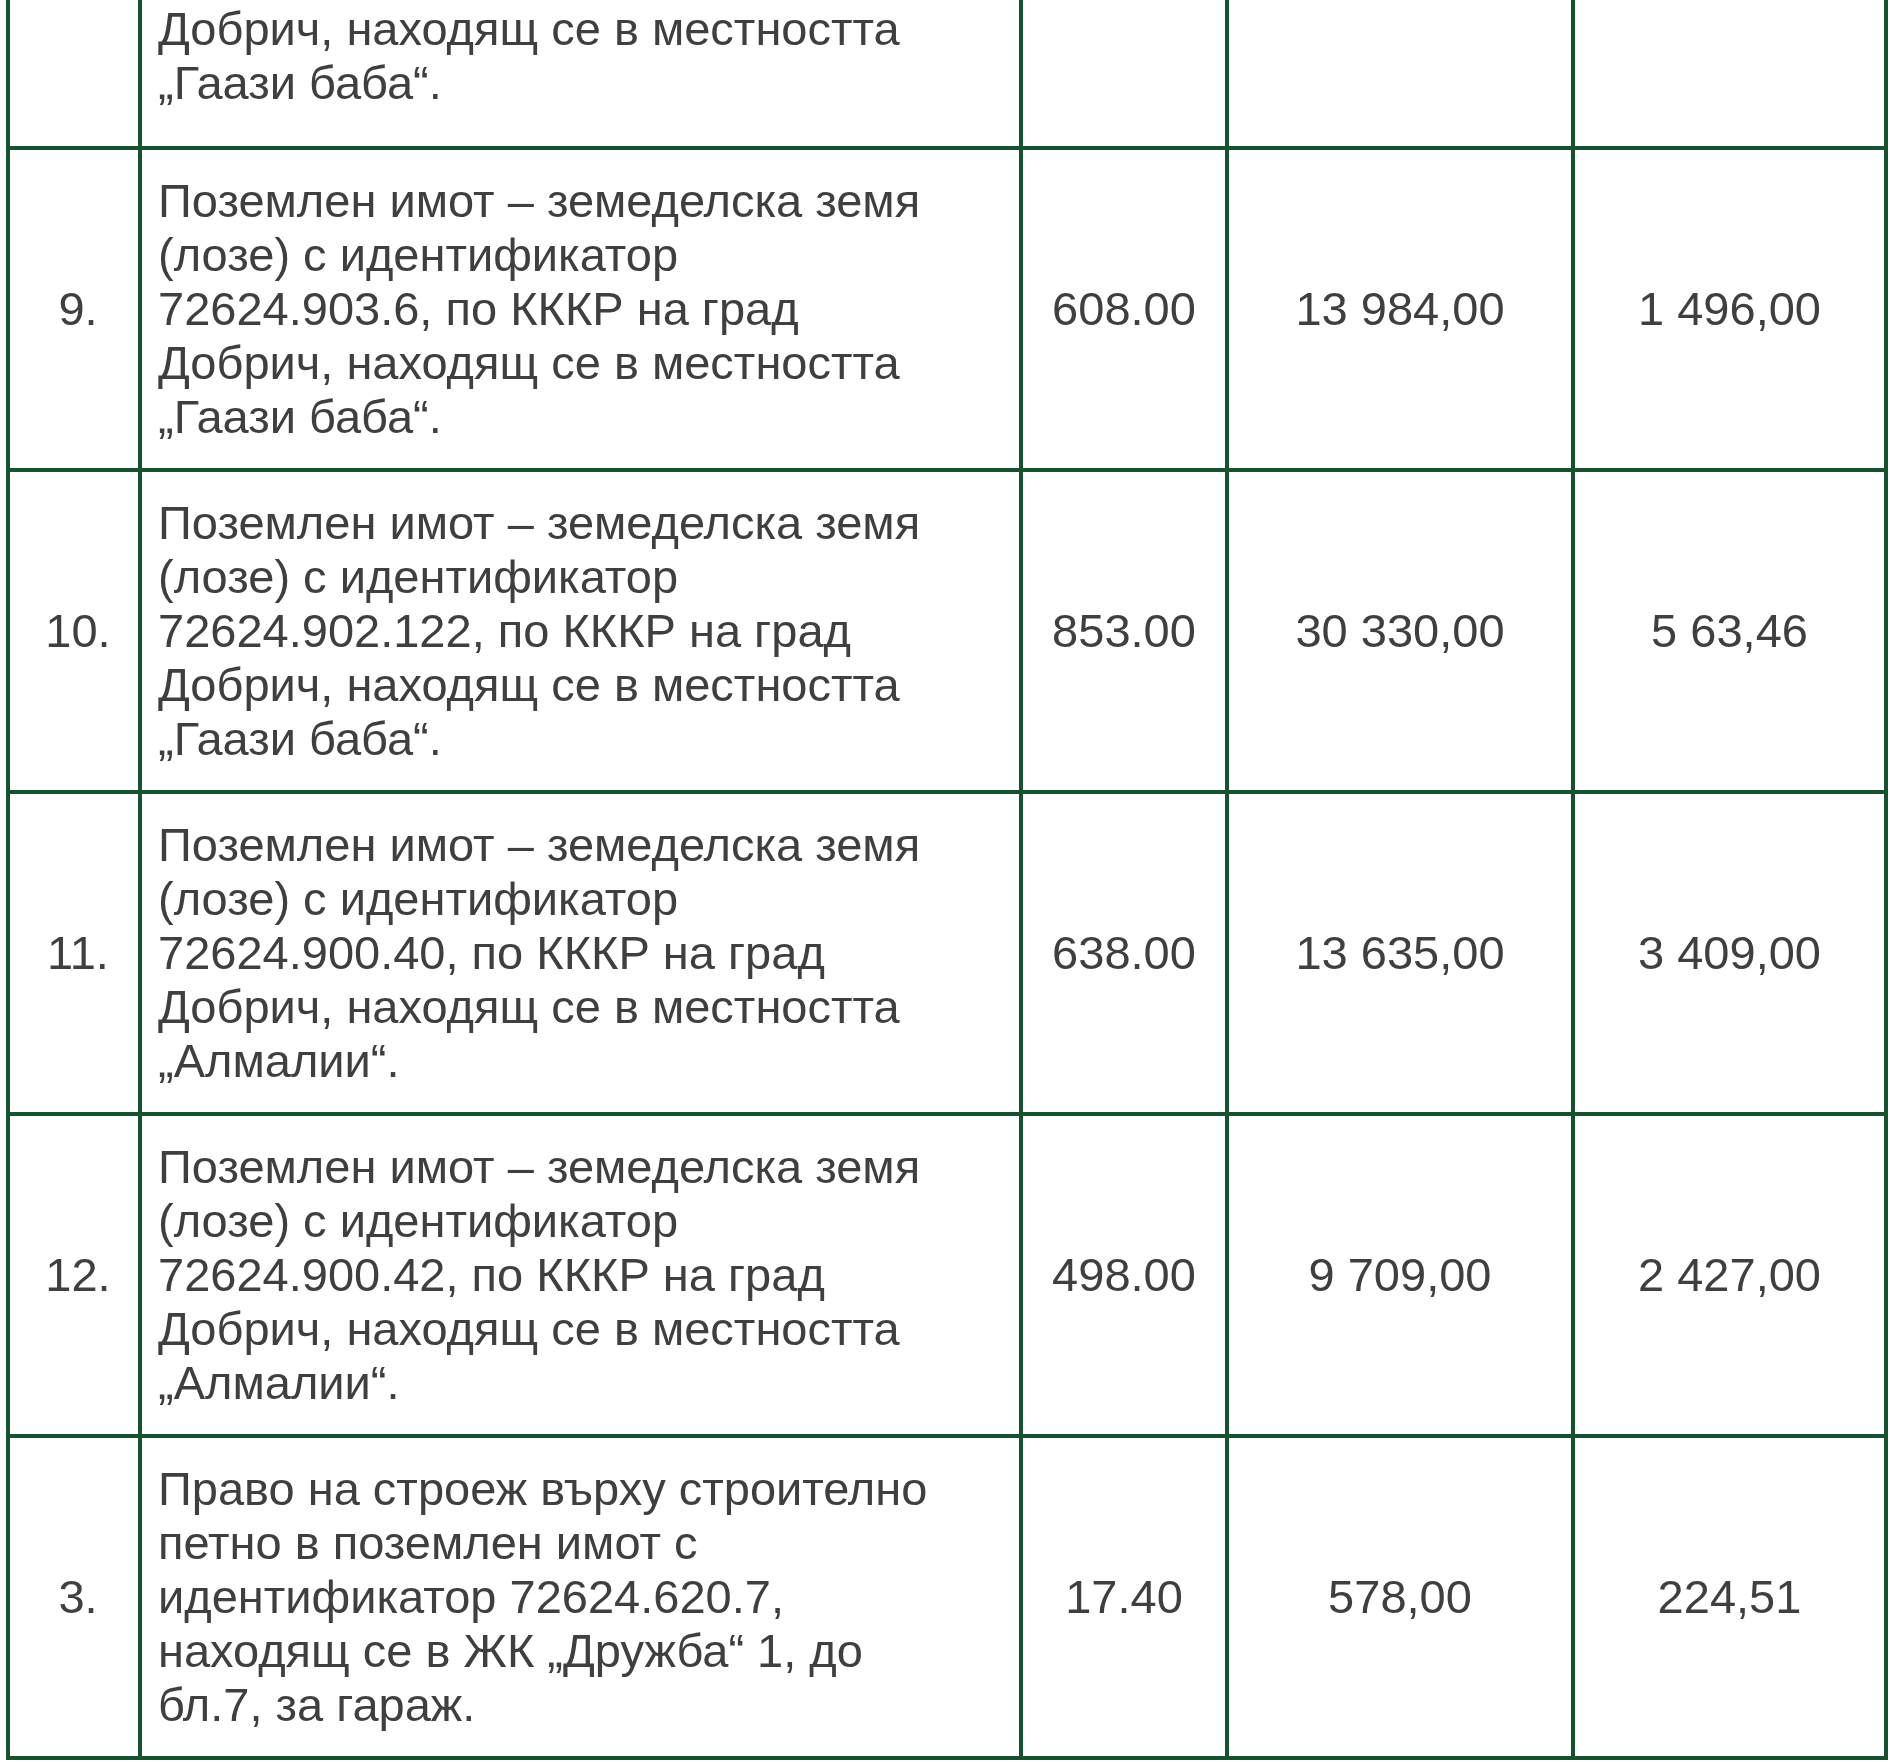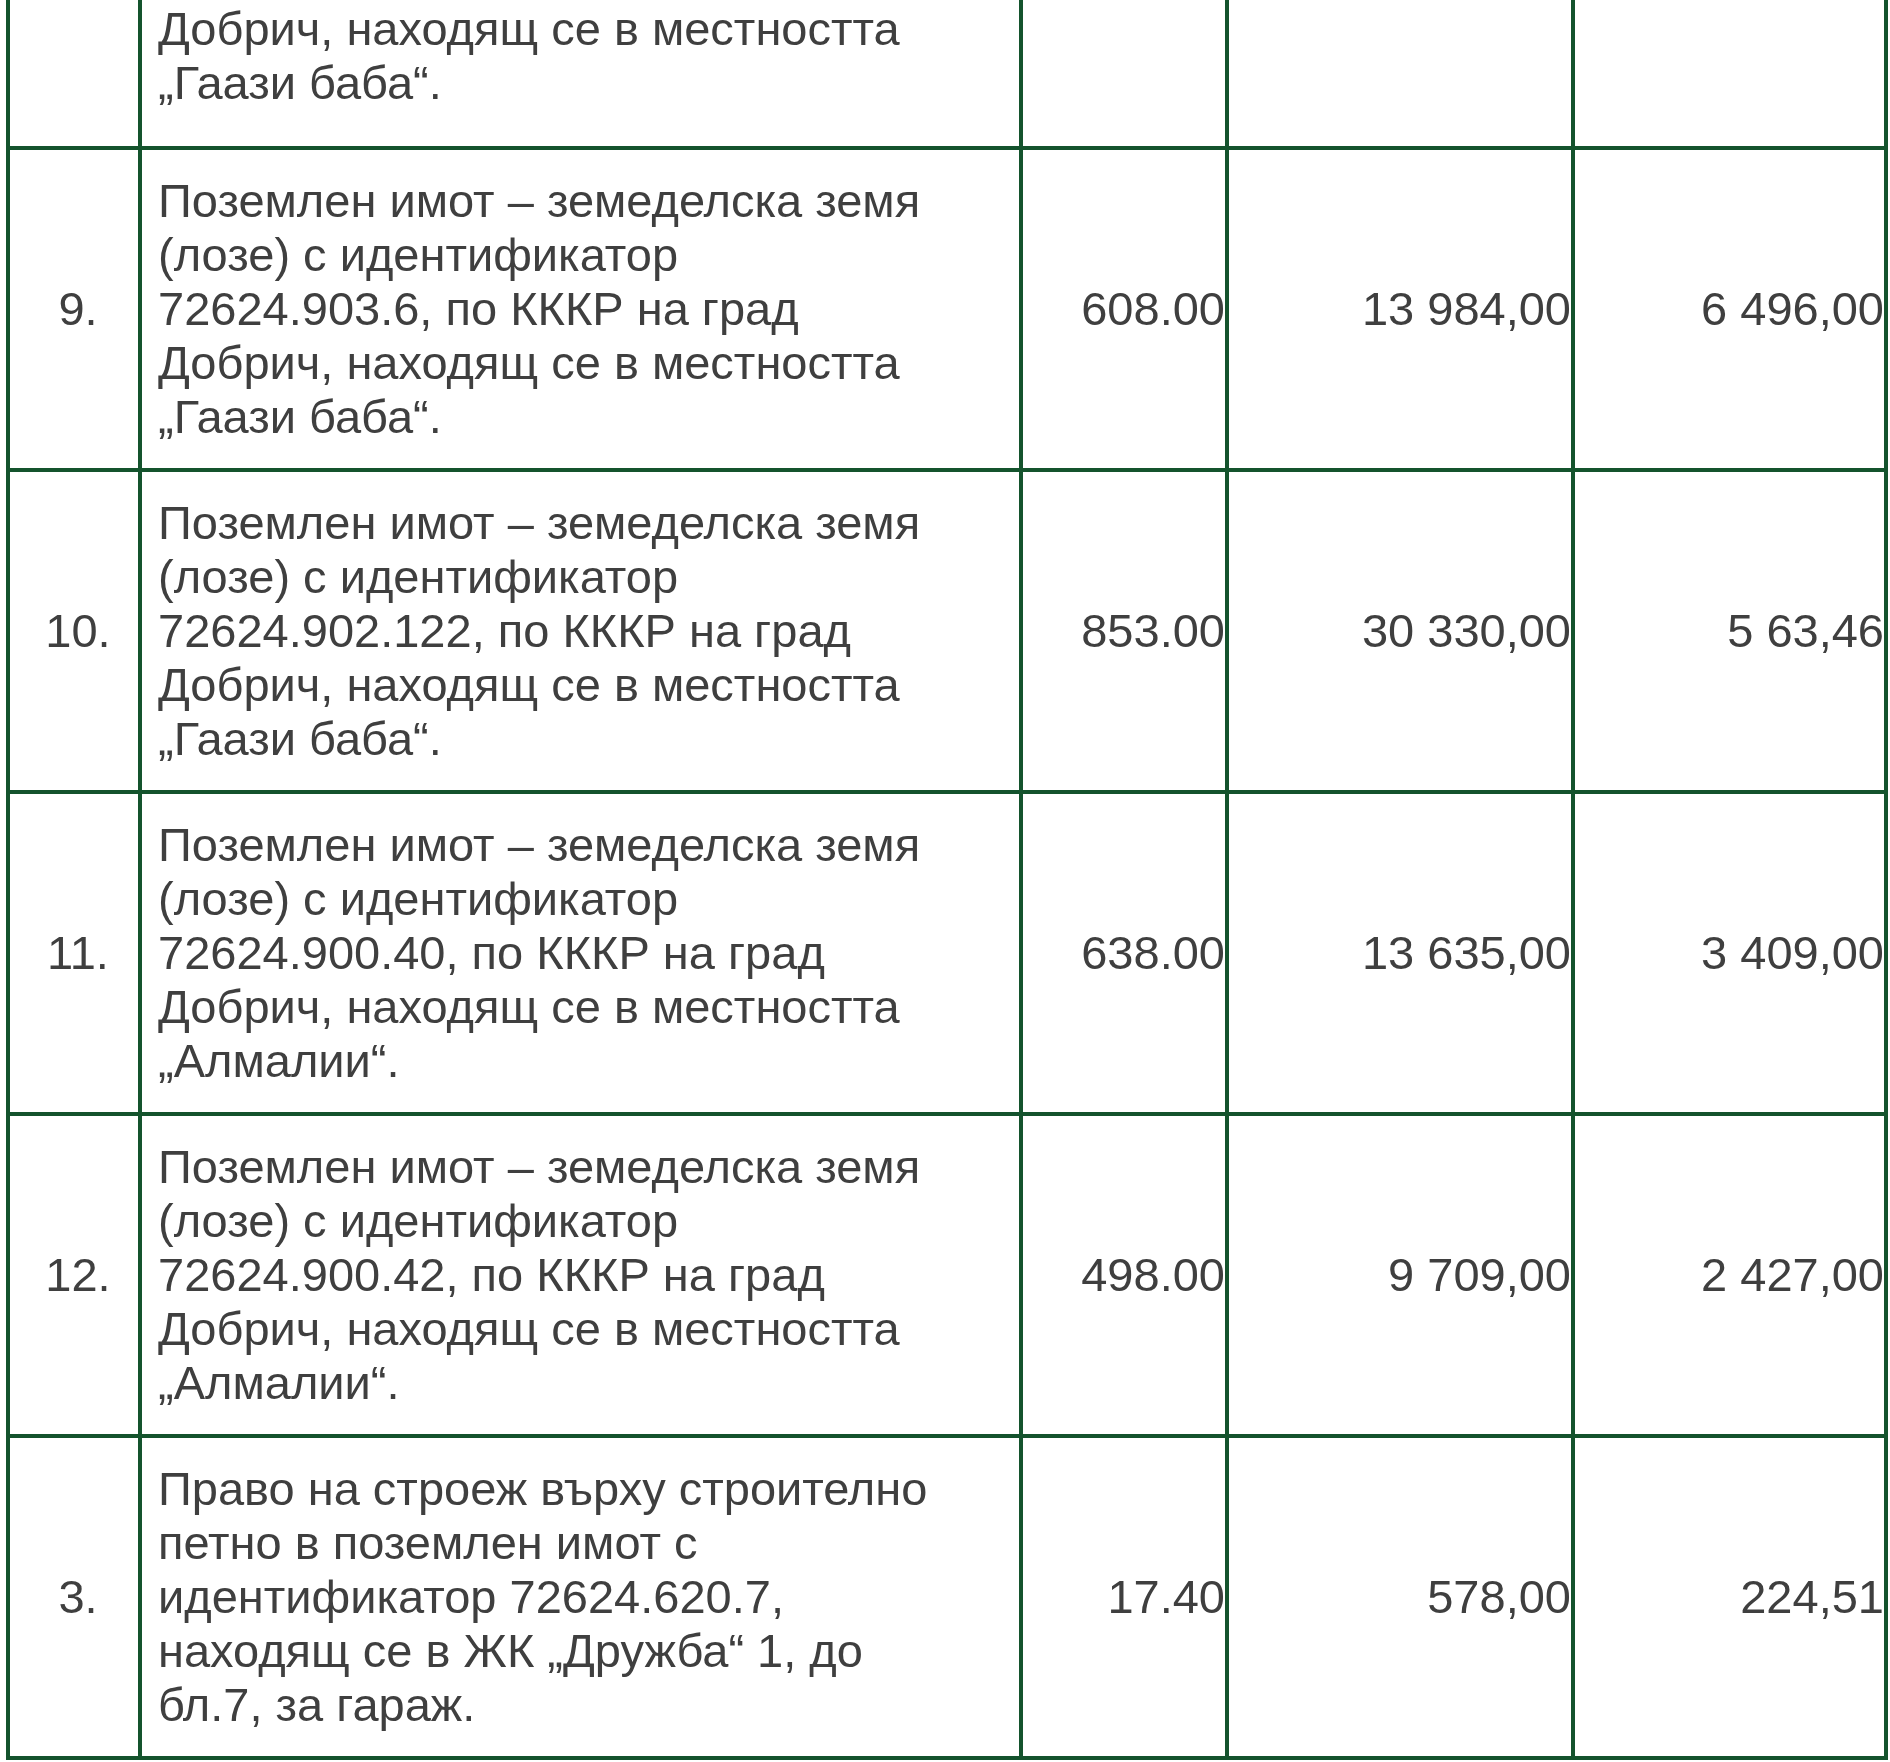--- a/index.html
+++ b/index.html
@@ -46,21 +46,21 @@
     text-align: left;
     padding: 14px 16px 14px 16px;
     white-space: pre-line;
     word-break: normal;
   }
   td.desc.toppart {
     vertical-align: top;
     padding-top: 2px;
   }
   td.val {
-    text-align: right;
+    text-align: center;
     vertical-align: middle;
     padding: 0;
   }
   tr.r { height: 322px; }
   tr.partial { height: 148px; }
 </style>
 </head>
 <body>
 
 <div class="page">
@@ -84,21 +84,21 @@
 
       <tr class="r">
         <td class="num">9.</td>
         <td class="desc">Поземлен имот – земеделска земя
 (лозе) с идентификатор
 72624.903.6, по КККР на град
 Добрич, находящ се в местността
 „Гаази баба“.</td>
         <td class="val">608.00</td>
         <td class="val">13 984,00</td>
-        <td class="val">6 496,00</td>
+        <td class="val">1 496,00</td>
       </tr>
 
       <tr class="r">
         <td class="num">10.</td>
         <td class="desc">Поземлен имот – земеделска земя
 (лозе) с идентификатор
 72624.902.122, по КККР на град
 Добрич, находящ се в местността
 „Гаази баба“.</td>
         <td class="val">853.00</td>

